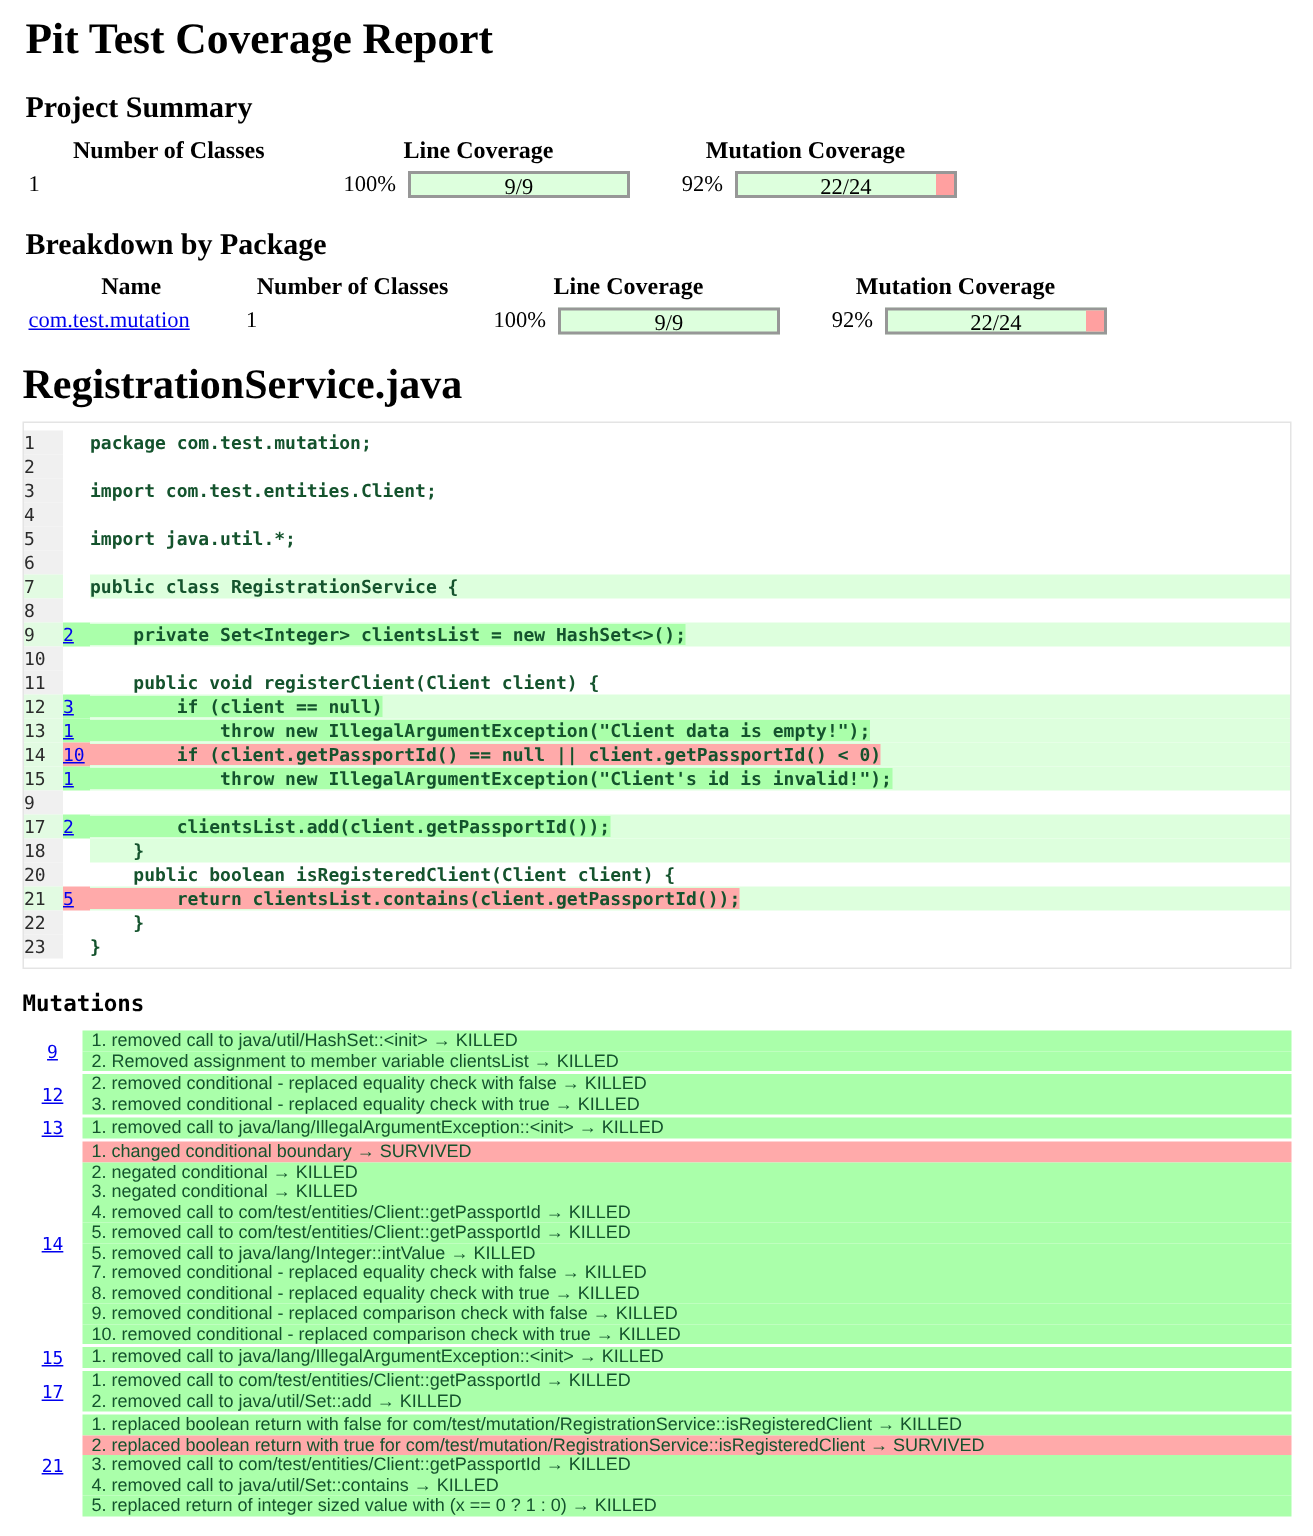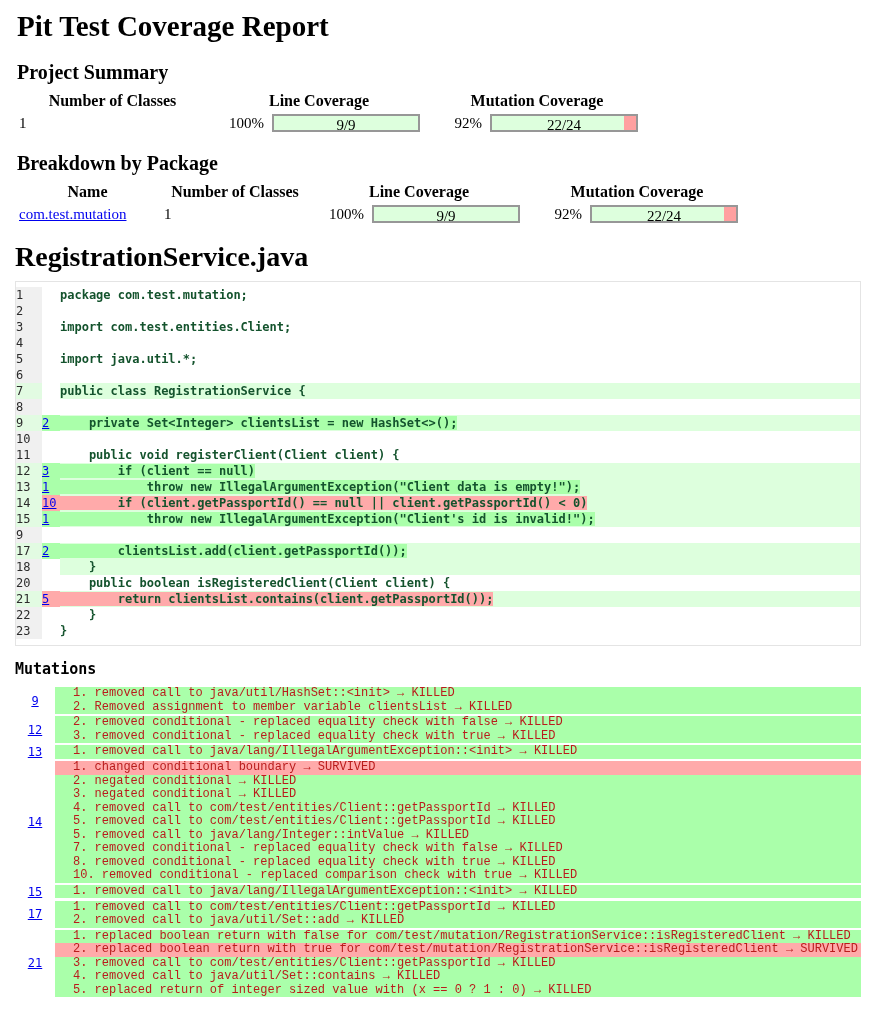--- a/index.html
+++ b/index.html
@@ -46,21 +46,21 @@
   tr.covered td.code{background:var(--pale);}
   td.code span.killed{background:var(--killed);}
   td.code span.survived{background:var(--survived);}
 
   h2.mut-heading{font-family:"DejaVu Sans Mono","Liberation Mono",monospace;font-size:15px;font-weight:bold;margin:14px 0 9px 0;}
   .mut-table{width:100%;}
   .mut-group{display:flex;align-items:center;margin-bottom:2px;}
   .mut-line{width:40px;min-width:40px;text-align:center;font-family:"DejaVu Sans Mono","Liberation Mono",monospace;font-size:12px;}
   .mut-line a{color:var(--link);text-decoration:underline;}
   .mut-items{flex:1;}
-  .mut-item{font-family:Liberation Mono, monospace;font-size:12px;line-height:13.5px;padding-left:18px;white-space:pre;color:#b91c1c;}
+  .mut-item{font-family:Liberation Sans, sans-serif;font-size:12px;line-height:13.5px;padding-left:6px;white-space:pre;color:#14532d;}
   .mut-item.KILLED{background:var(--killed);}
   .mut-item.SURVIVED{background:var(--survived);}
 </style>
 </head>
 <body>
 
 <h1 class="page-title">Pit Test Coverage Report</h1>
 
 <section>
   <h2 class="sec">Project Summary</h2>
@@ -275,20 +275,21 @@
         <div class="mut-line"><a href="#">14</a></div>
         <div class="mut-items">
           <div class="mut-item SURVIVED">1. changed conditional boundary → SURVIVED</div>
           <div class="mut-item KILLED">2. negated conditional → KILLED</div>
           <div class="mut-item KILLED">3. negated conditional → KILLED</div>
           <div class="mut-item KILLED">4. removed call to com/test/entities/Client::getPassportId → KILLED</div>
           <div class="mut-item KILLED">5. removed call to com/test/entities/Client::getPassportId → KILLED</div>
           <div class="mut-item KILLED">5. removed call to java/lang/Integer::intValue → KILLED</div>
           <div class="mut-item KILLED">7. removed conditional - replaced equality check with false → KILLED</div>
           <div class="mut-item KILLED">8. removed conditional - replaced equality check with true → KILLED</div>
+          <div class="mut-item KILLED">9. removed conditional - replaced comparison check with false → KILLED</div>
           <div class="mut-item KILLED">10. removed conditional - replaced comparison check with true → KILLED</div>
         </div>
       </div>
       <div class="mut-group">
         <div class="mut-line"><a href="#">15</a></div>
         <div class="mut-items">
           <div class="mut-item KILLED">1. removed call to java/lang/IllegalArgumentException::&lt;init&gt; → KILLED</div>
         </div>
       </div>
       <div class="mut-group">

